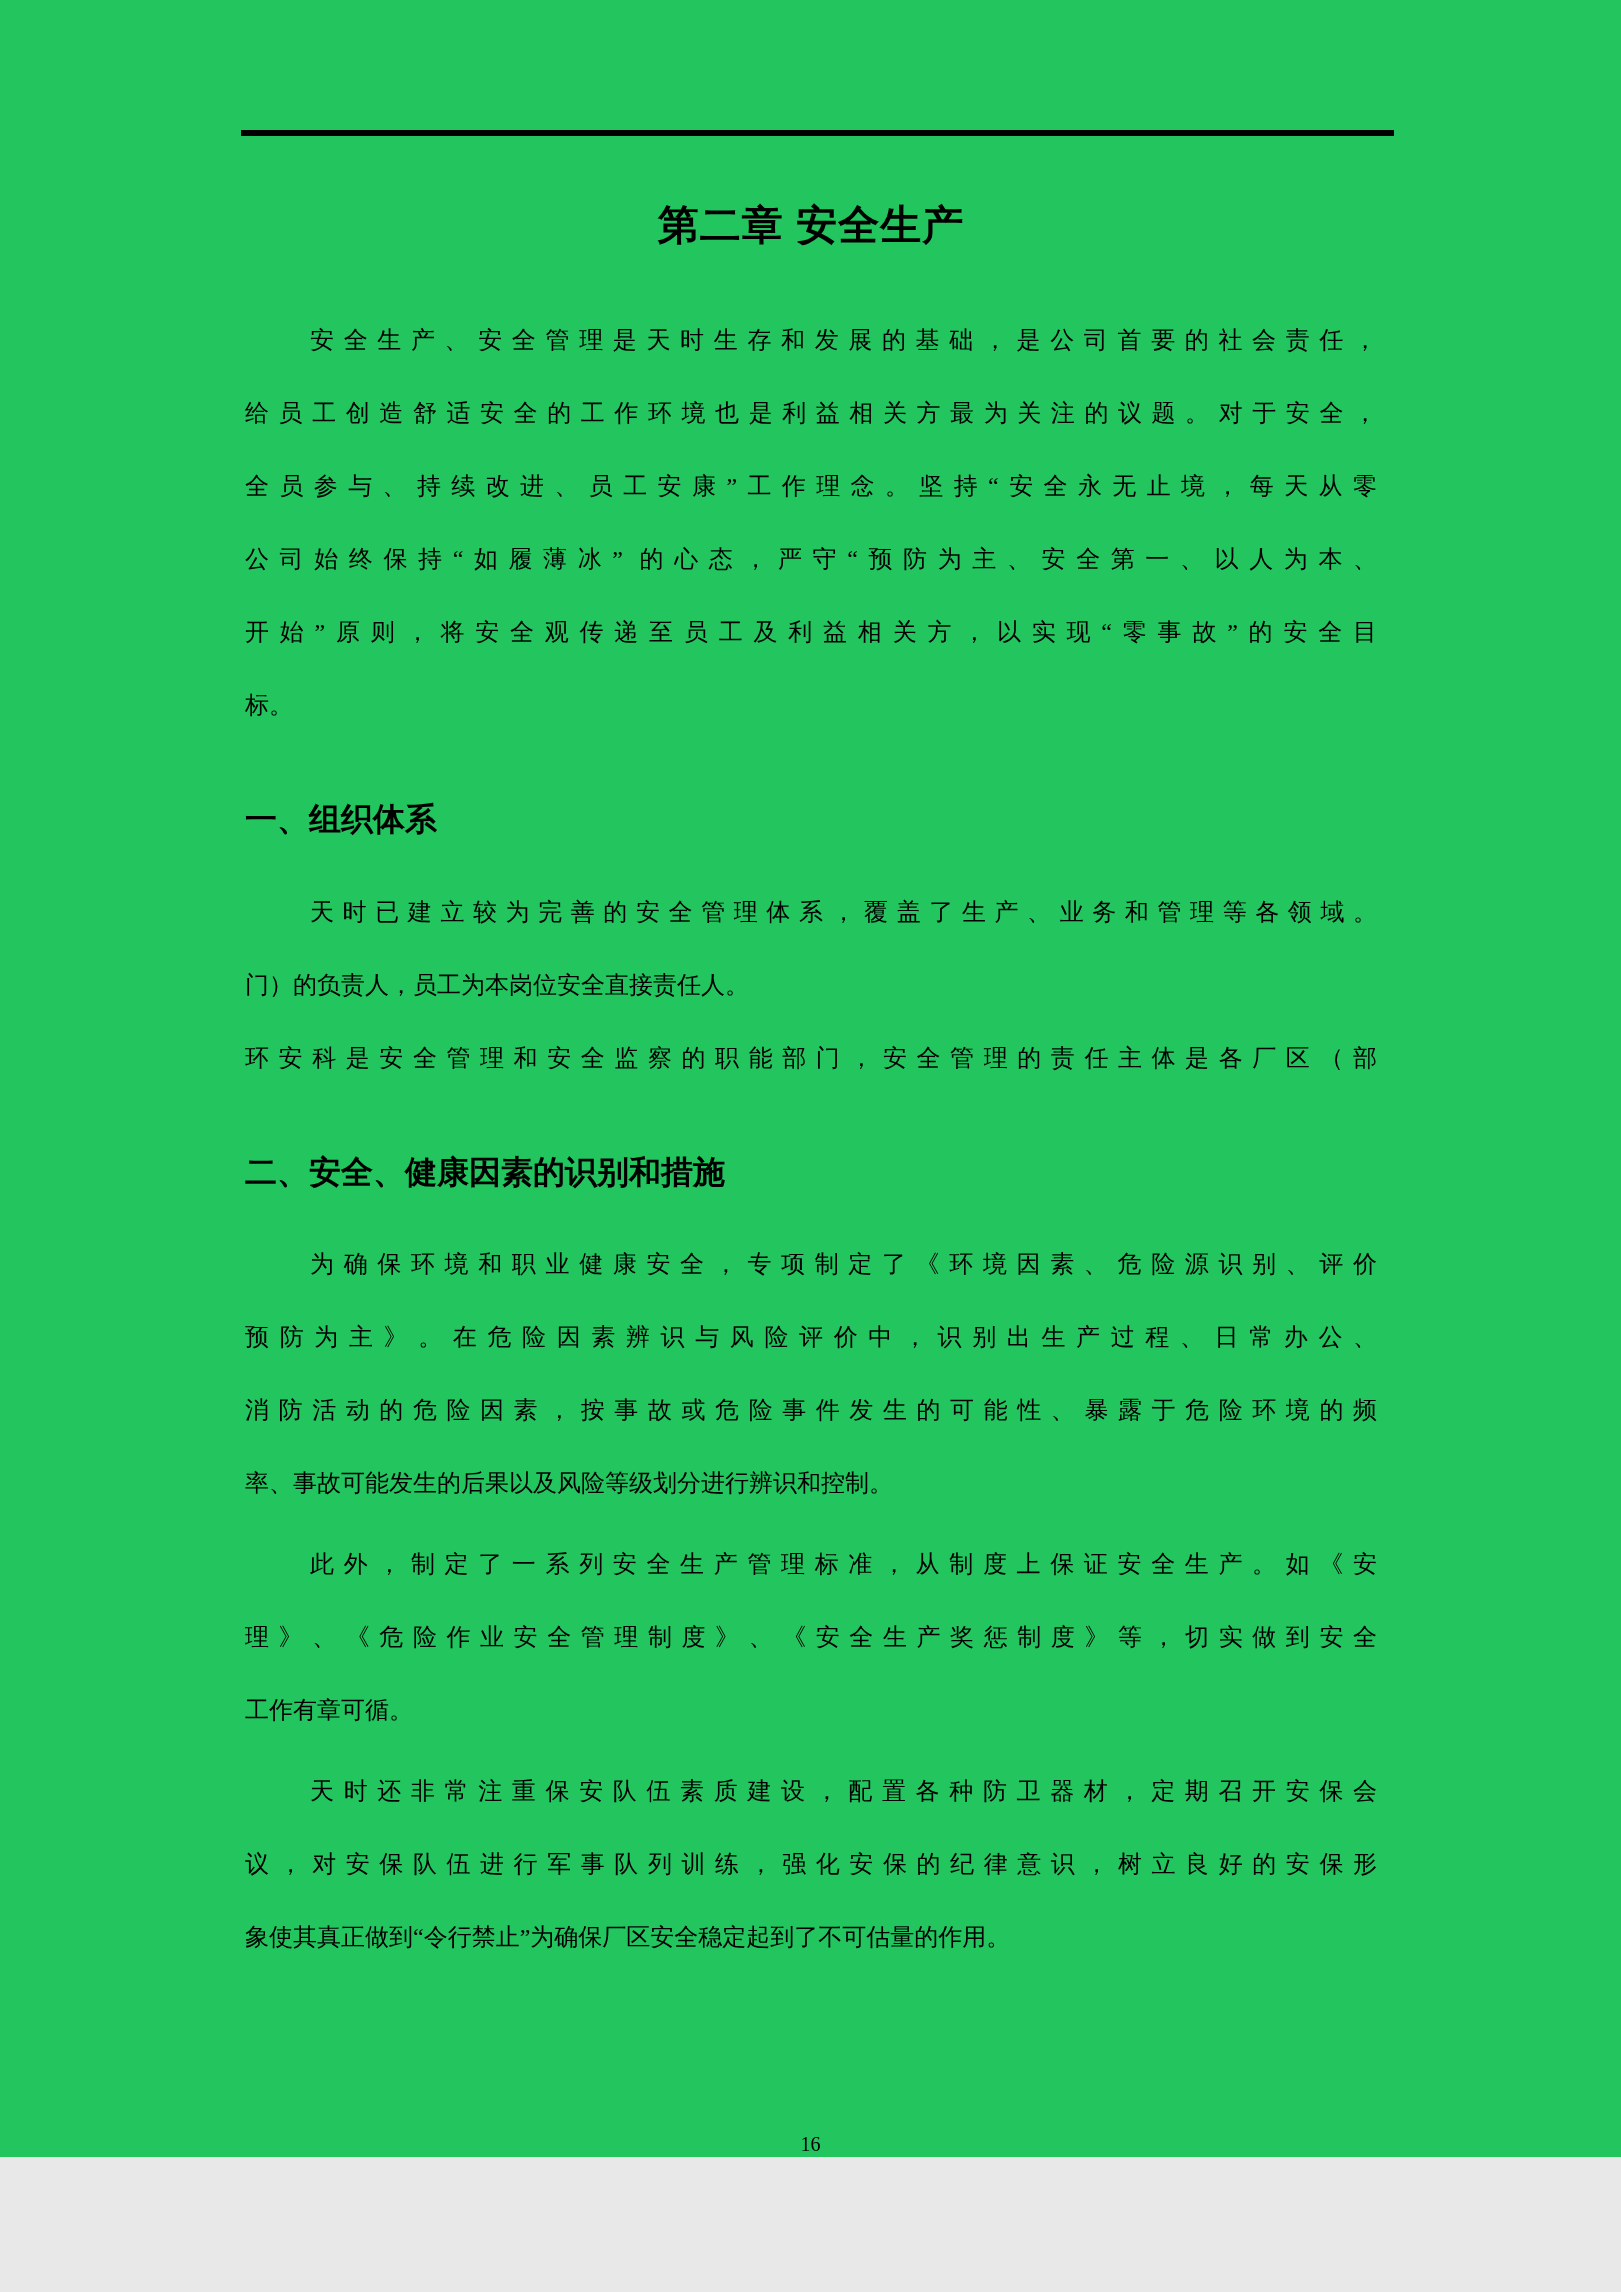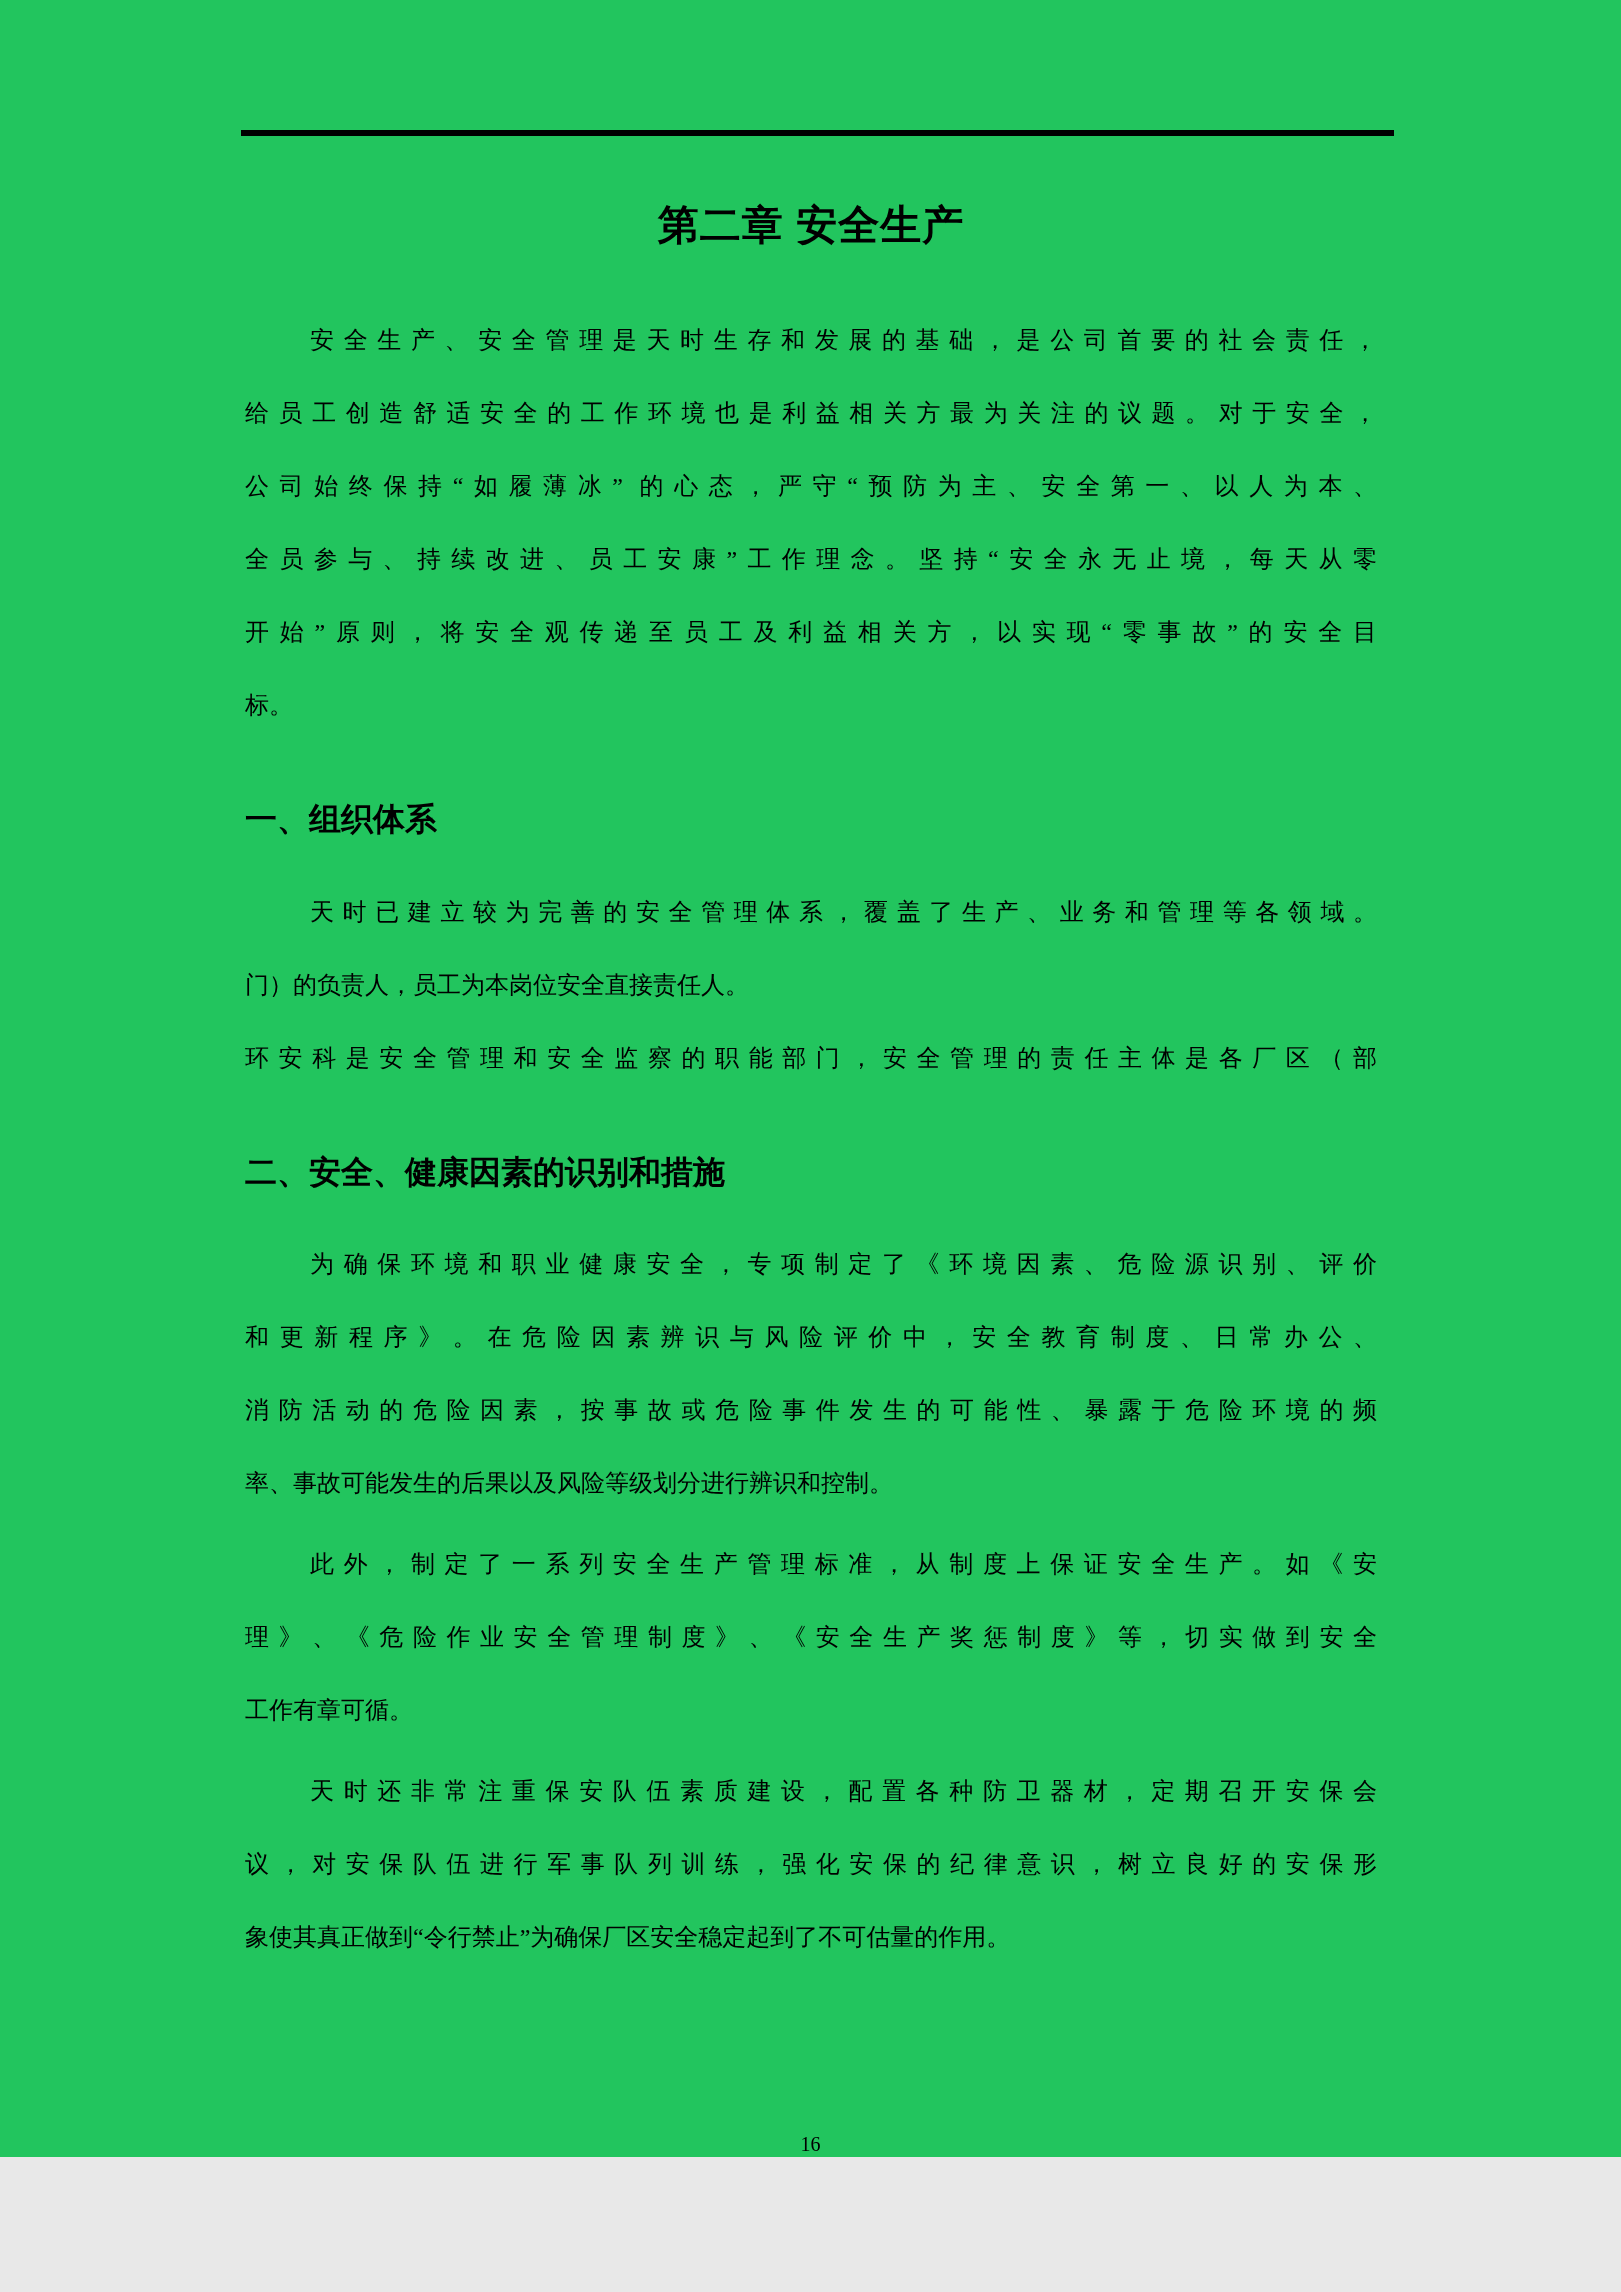--- a/index.html
+++ b/index.html
@@ -69,35 +69,35 @@
 <body>
 
 <div class="page">
   <div class="header-rule"></div>
   <div class="content">
     <div class="doc-title">第二章 安全生产</div>
     <div>
         <div class="para">
           <div class="line first">安全生产、安全管理是天时生存和发展的基础，是公司首要的社会责任，</div>
           <div class="line">给员工创造舒适安全的工作环境也是利益相关方最为关注的议题。对于安全，</div>
+          <div class="line">全员参与、持续改进、员工安康”工作理念。坚持“安全永无止境，每天从零</div>
           <div class="line">公司始终保持“如履薄冰” 的心态，严守“预防为主、安全第一、以人为本、</div>
-          <div class="line">全员参与、持续改进、员工安康”工作理念。坚持“安全永无止境，每天从零</div>
           <div class="line">开始”原则，将安全观传递至员工及利益相关方，以实现“零事故”的安全目</div>
           <div class="line last">标。</div>
         </div>
         <div class="heading">一、组织体系</div>
         <div class="para">
           <div class="line first">天时已建立较为完善的安全管理体系，覆盖了生产、业务和管理等各领域。</div>
           <div class="line last">门）的负责人，员工为本岗位安全直接责任人。</div>
           <div class="line">环安科是安全管理和安全监察的职能部门，安全管理的责任主体是各厂区（部</div>
         </div>
         <div class="heading">二、安全、健康因素的识别和措施</div>
         <div class="para">
           <div class="line first">为确保环境和职业健康安全，专项制定了《环境因素、危险源识别、评价</div>
-          <div class="line">和更新程序》。在危险因素辨识与风险评价中，安全教育制度、日常办公、</div>
+          <div class="line">预防为主》。在危险因素辨识与风险评价中，识别出生产过程、日常办公、</div>
           <div class="line">消防活动的危险因素，按事故或危险事件发生的可能性、暴露于危险环境的频</div>
           <div class="line last">率、事故可能发生的后果以及风险等级划分进行辨识和控制。</div>
         </div>
         <div class="para">
           <div class="line first">此外，制定了一系列安全生产管理标准，从制度上保证安全生产。如《安</div>
           <div class="line">理》、《危险作业安全管理制度》、《安全生产奖惩制度》等，切实做到安全</div>
           <div class="line last">工作有章可循。</div>
         </div>
         <div class="para">
           <div class="line first">天时还非常注重保安队伍素质建设，配置各种防卫器材，定期召开安保会</div>

